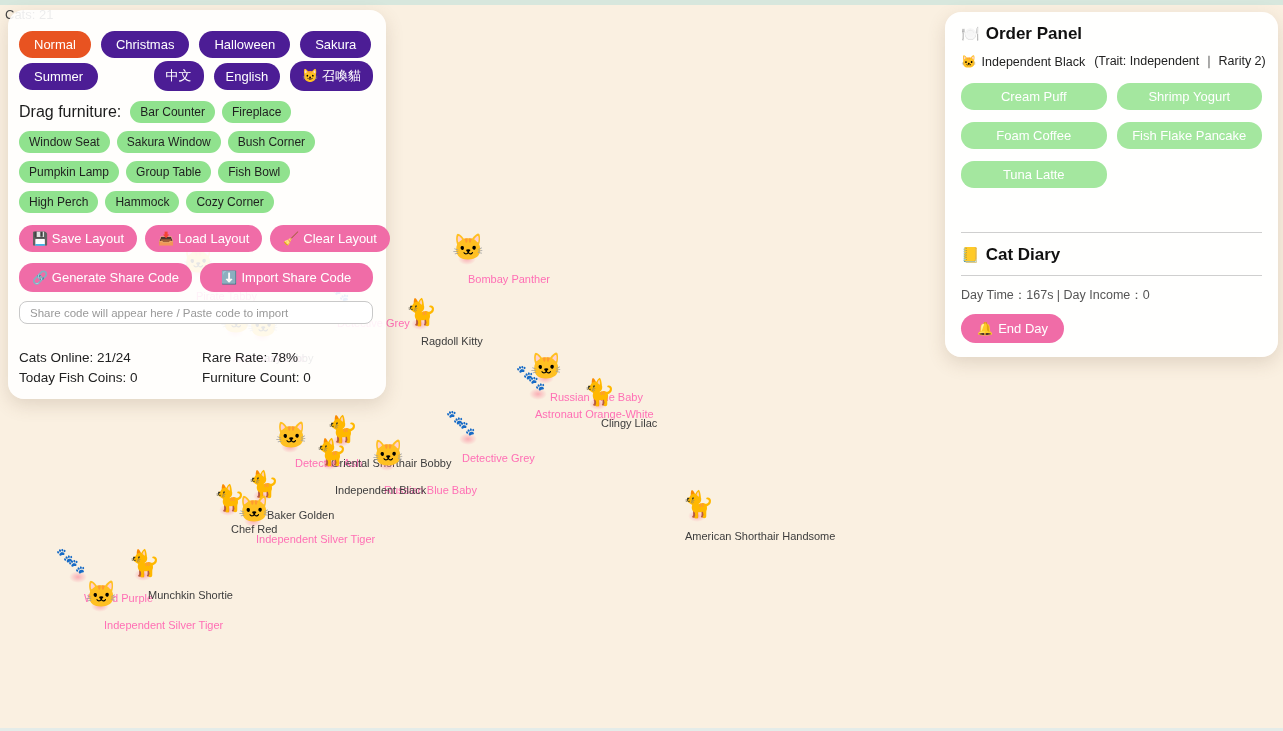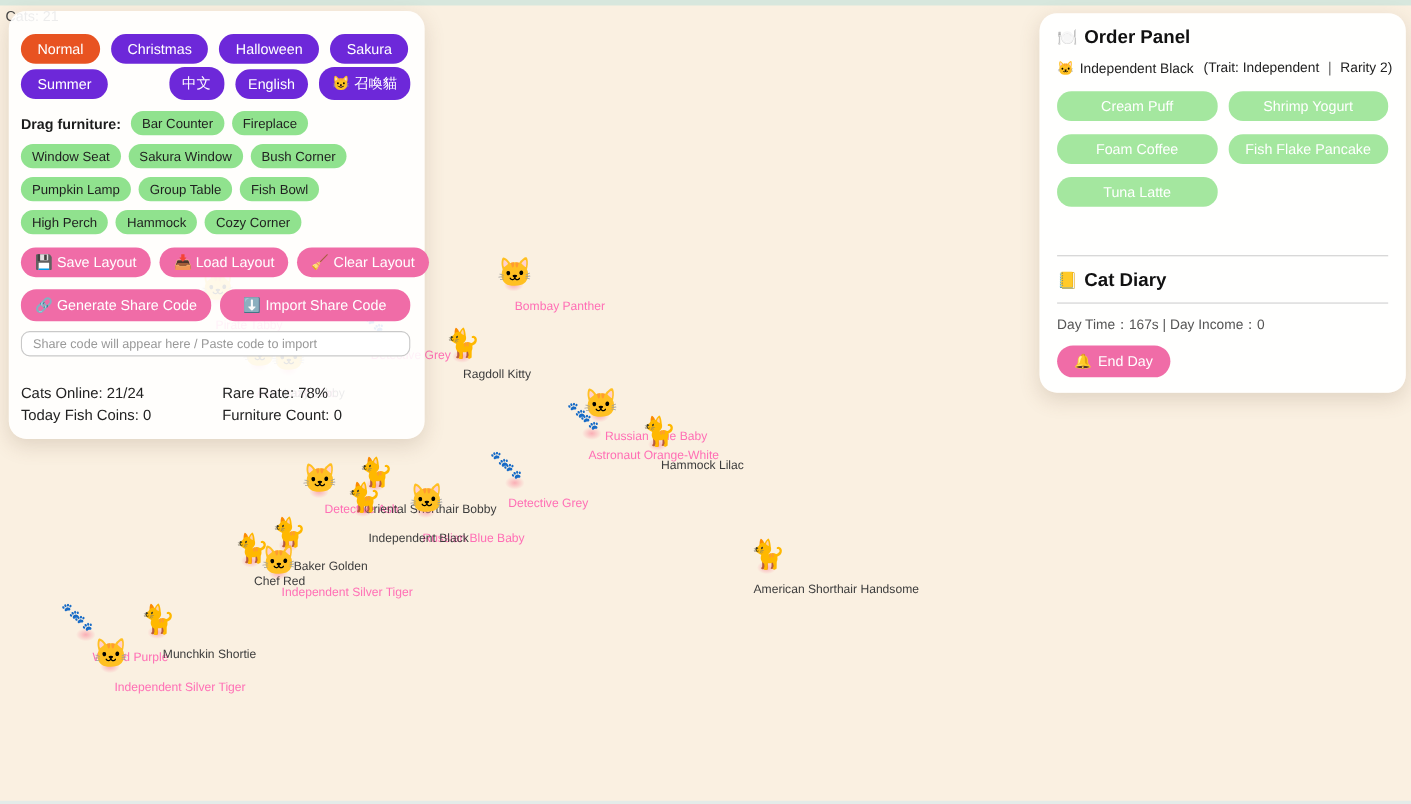--- a/index.html
+++ b/index.html
@@ -34,27 +34,27 @@
     background:rgba(255,255,255,0.9);border-radius:16px;
     box-shadow:0 6px 18px rgba(110,85,60,0.18);
     padding:21px 13px 14px 11px;z-index:10;
   }
   .pill-row{display:flex;align-items:center;gap:10px;}
   .row-themes{margin-bottom:3px;}
   .row-lang{margin-bottom:10px;}
   .spacer{flex:1;}
   .pill{
     border:none;border-radius:14px;padding:6px 15px;font-size:13px;color:#fff;
-    background:#6d28d9;cursor:pointer;font-family:"Liberation Sans",sans-serif;white-space:nowrap;
+    background:#4c1d95;cursor:pointer;font-family:"Liberation Sans",sans-serif;white-space:nowrap;
   }
   .pill.active{background:#e85321;}
   .pill.lang{padding:6px 12px;}
 
   .furniture-wrap{display:flex;flex-wrap:wrap;align-items:center;column-gap:7px;row-gap:8px;margin-bottom:12px;}
-  .drag-label{font-size:13px;font-weight:bold;color:#1c1c1c;margin-right:2px;text-align:center;}
+  .drag-label{font-size:16px;font-weight:normal;color:#1c1c1c;margin-right:2px;text-align:center;}
   .furn-pill{
     border:none;border-radius:11px;padding:4px 10px;font-size:12px;color:#1f1f1f;
     background:#90e28e;cursor:grab;font-family:"Liberation Sans",sans-serif;white-space:nowrap;
   }
 
   .row-layout{margin-bottom:11px;gap:8px;}
   .action-pill{
     border:none;border-radius:14px;padding:6px 13px;font-size:13px;color:#fff;
     background:#f06ca7;cursor:pointer;font-family:"Liberation Sans",sans-serif;white-space:nowrap;
   }
@@ -121,21 +121,21 @@
     </div>
     <div class="cat-group">
       <div class="cat-blush" style="left: 529px; top: 388px;"></div>
       <span class="paw-emoji" style="left: 516px; top: 365px;">🐾</span>
       <span class="paw-emoji" style="left: 528px; top: 376px;">🐾</span>
       <div class="cat-label pink" style="left: 511px; top: 408px;">Astronaut Orange-White</div>
     </div>
     <div class="cat-group">
       <div class="cat-blush" style="left: 589px; top: 398px;"></div>
       <span class="cat-emoji" style="left: 583px; top: 377px;">🐈</span>
-      <div class="cat-label dark" style="left: 577px; top: 417px;">Hammock Lilac</div>
+      <div class="cat-label dark" style="left: 577px; top: 417px;">Clingy Lilac</div>
     </div>
     <div class="cat-group">
       <div class="cat-blush" style="left: 459px; top: 433px;"></div>
       <span class="paw-emoji" style="left: 446px; top: 410px;">🐾</span>
       <span class="paw-emoji" style="left: 458px; top: 421px;">🐾</span>
       <div class="cat-label pink" style="left: 438px; top: 452px;">Detective Grey</div>
     </div>
     <div class="cat-group">
       <div class="cat-blush" style="left: 281px; top: 441px;"></div>
       <span class="cat-emoji" style="left: 275px; top: 420px;">🐱</span>

